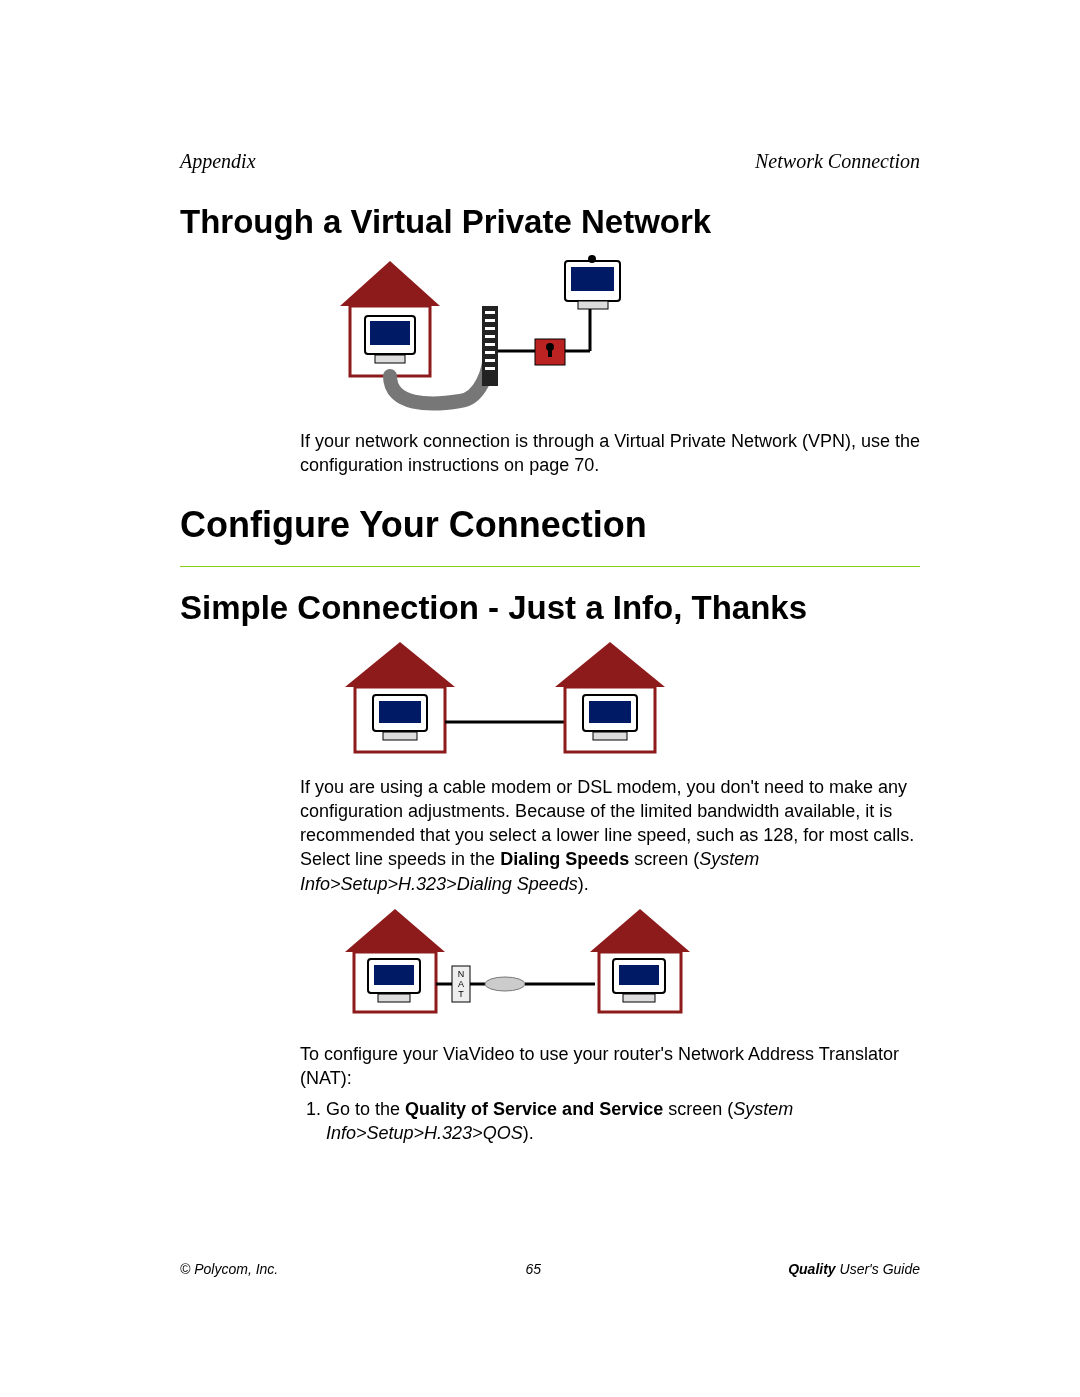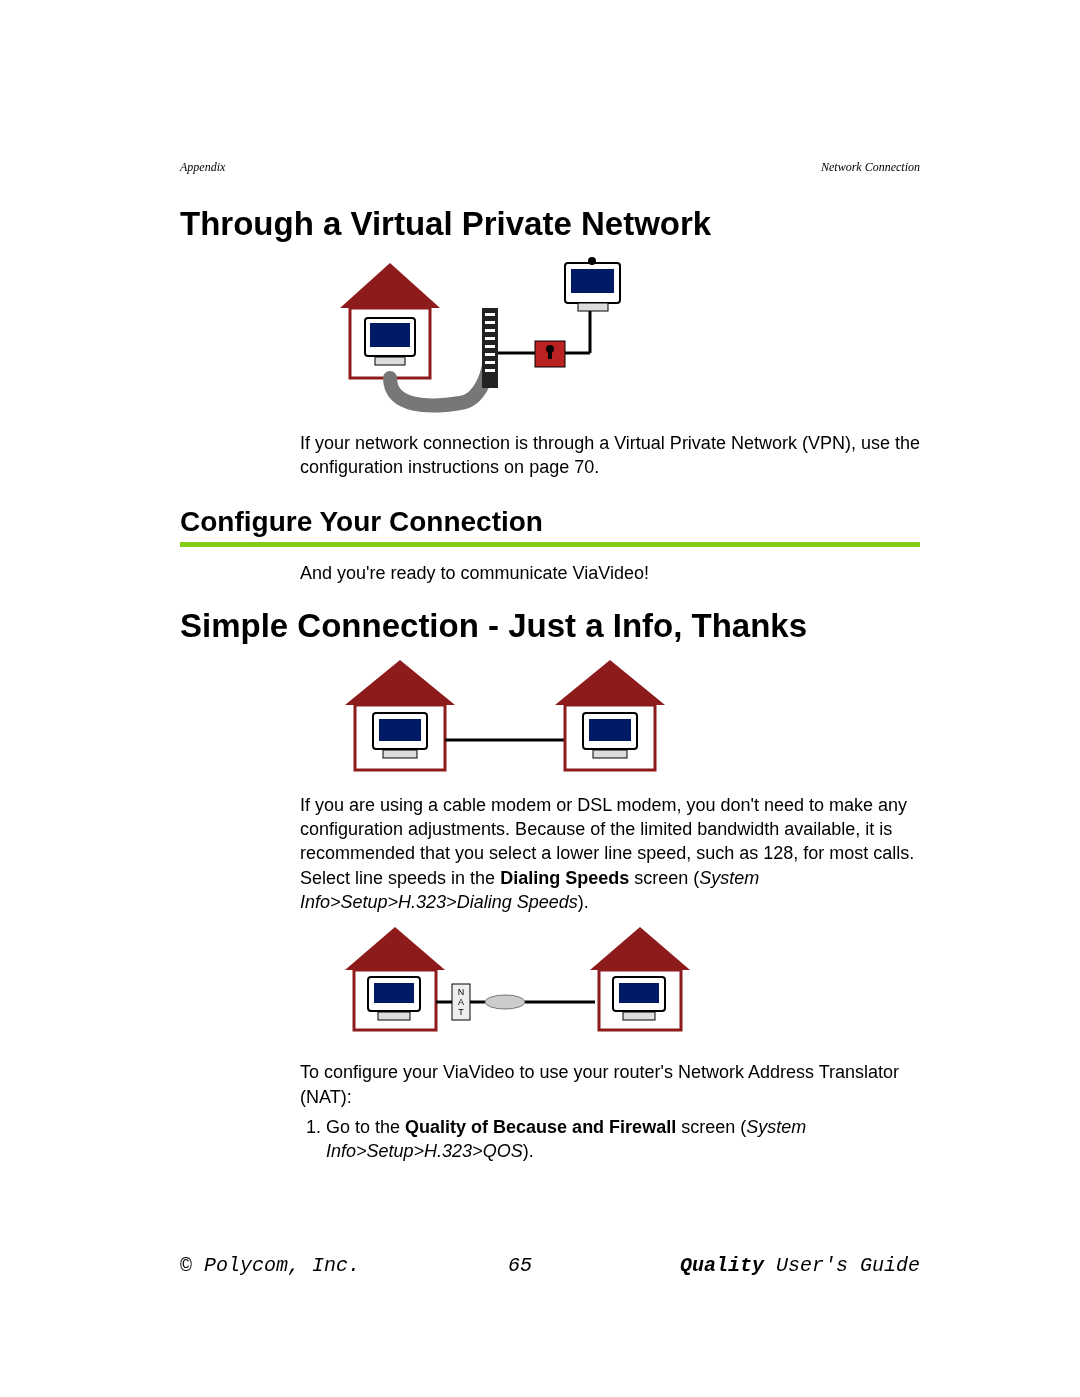--- a/index.html
+++ b/index.html
@@ -14,61 +14,60 @@
     height: 1397px;
     position: relative;
     box-sizing: border-box;
     padding: 150px 160px 0 180px;
   }
   .running-head {
     display: flex;
     justify-content: space-between;
     font-style: italic;
     font-family: Georgia, "Times New Roman", serif;
-    font-size: 12px;
+    font-size: 20px;
     margin-bottom: 30px;
-    margin-top: 10px;
   }
   .section-heading {
     font-family: "Arial Narrow", Arial, sans-serif;
     font-stretch: condensed;
     font-weight: 700;
     font-size: 33px;
     margin: 20px 0 10px 0;
   }
   .main-heading {
     font-family: "Arial Narrow", Arial, sans-serif;
     font-stretch: condensed;
     font-weight: 700;
-    font-size: 28px;
+    font-size: 36px;
     margin: 26px 0 4px 0;
-    border-bottom: 5px solid #84cc16;
-    padding-bottom: 4px;
+    border-bottom: 1px solid #84cc16;
+    padding-bottom: 20px;
   }
   .body-block {
     margin-left: 120px;   
     font-size: 18px;
     line-height: 1.35;
   }
   .figure {
     margin-left: 160px;
     margin-top: 8px;
     margin-bottom: 8px;
   }
   .figure svg { display:block; }
   .footer {
     position: absolute;
     left: 180px;
     right: 160px;
     bottom: 120px;
     display: flex;
     justify-content: space-between;
     font-style: italic;
-    font-family: Liberation Mono, monospace;
-    font-size: 20px;
+    font-family: Liberation Sans, sans-serif;
+    font-size: 14px;
     align-items: center;
   }
   .footer .center { font-style: italic; }
   .footer .right .brand { font-weight:700; font-style: italic; }
   ol.steps { margin: 6px 0 0 0; padding-left: 26px; }
   ol.steps li { margin-bottom: 4px; }
 </style>
 </head>
 <body>
 
@@ -116,21 +115,20 @@
 
       <rect x="225" y="10" width="55" height="40" rx="3" fill="#fff" stroke="#000" stroke-width="2"></rect>
       <rect x="231" y="16" width="43" height="24" fill="#001a66"></rect>
       <rect x="238" y="50" width="30" height="8" fill="#ddd" stroke="#000"></rect>
       <circle cx="252" cy="8" r="4" fill="#000"></circle>
     </svg>
   </div>
   <div class="body-block">If your network connection is through a Virtual Private Network (VPN), use the configuration instructions on page 70.</div>
 
   <div class="main-heading">Configure Your Connection</div>
-  <div class="body-block" style="margin-top:14px">And you're ready to communicate ViaVideo!</div>
 
   <div class="section-heading" style="margin-top:22px">Simple Connection - Just a Info, Thanks</div>
 
   <div class="figure">
     <svg width="340" height="130" viewBox="0 0 340 130">
 
       <polygon points="60,5 115,50 5,50" fill="#8e1b1b"></polygon>
       <rect x="15" y="50" width="90" height="65" fill="none" stroke="#8e1b1b" stroke-width="3"></rect>
       <rect x="33" y="58" width="54" height="36" rx="3" fill="#fff" stroke="#000" stroke-width="2"></rect>
       <rect x="39" y="64" width="42" height="22" fill="#001a66"></rect>
@@ -177,21 +175,21 @@
       <rect x="273" y="55" width="52" height="34" rx="3" fill="#fff" stroke="#000" stroke-width="2"></rect>
       <rect x="279" y="61" width="40" height="20" fill="#001a66"></rect>
       <rect x="283" y="90" width="32" height="8" fill="#ddd" stroke="#000"></rect>
     </svg>
   </div>
 
   <div class="body-block">To configure your ViaVideo to use your router's Network Address Translator (NAT):</div>
   <div class="body-block">
     <ol class="steps">
       <li>
-        <span>Go to the </span><b>Quality of Because and Firewall</b><span> screen (</span><i>System Info&gt;Setup&gt;H.323&gt;QOS</i><span>).</span>
+        <span>Go to the </span><b>Quality of Service and Service</b><span> screen (</span><i>System Info&gt;Setup&gt;H.323&gt;QOS</i><span>).</span>
       </li>
     </ol>
   </div>
 
   <div class="footer">
     <span>© Polycom, Inc.</span>
     <span class="center">65</span>
     <span class="right">
       <span class="brand">Quality</span><span> User's Guide</span>
     </span>

